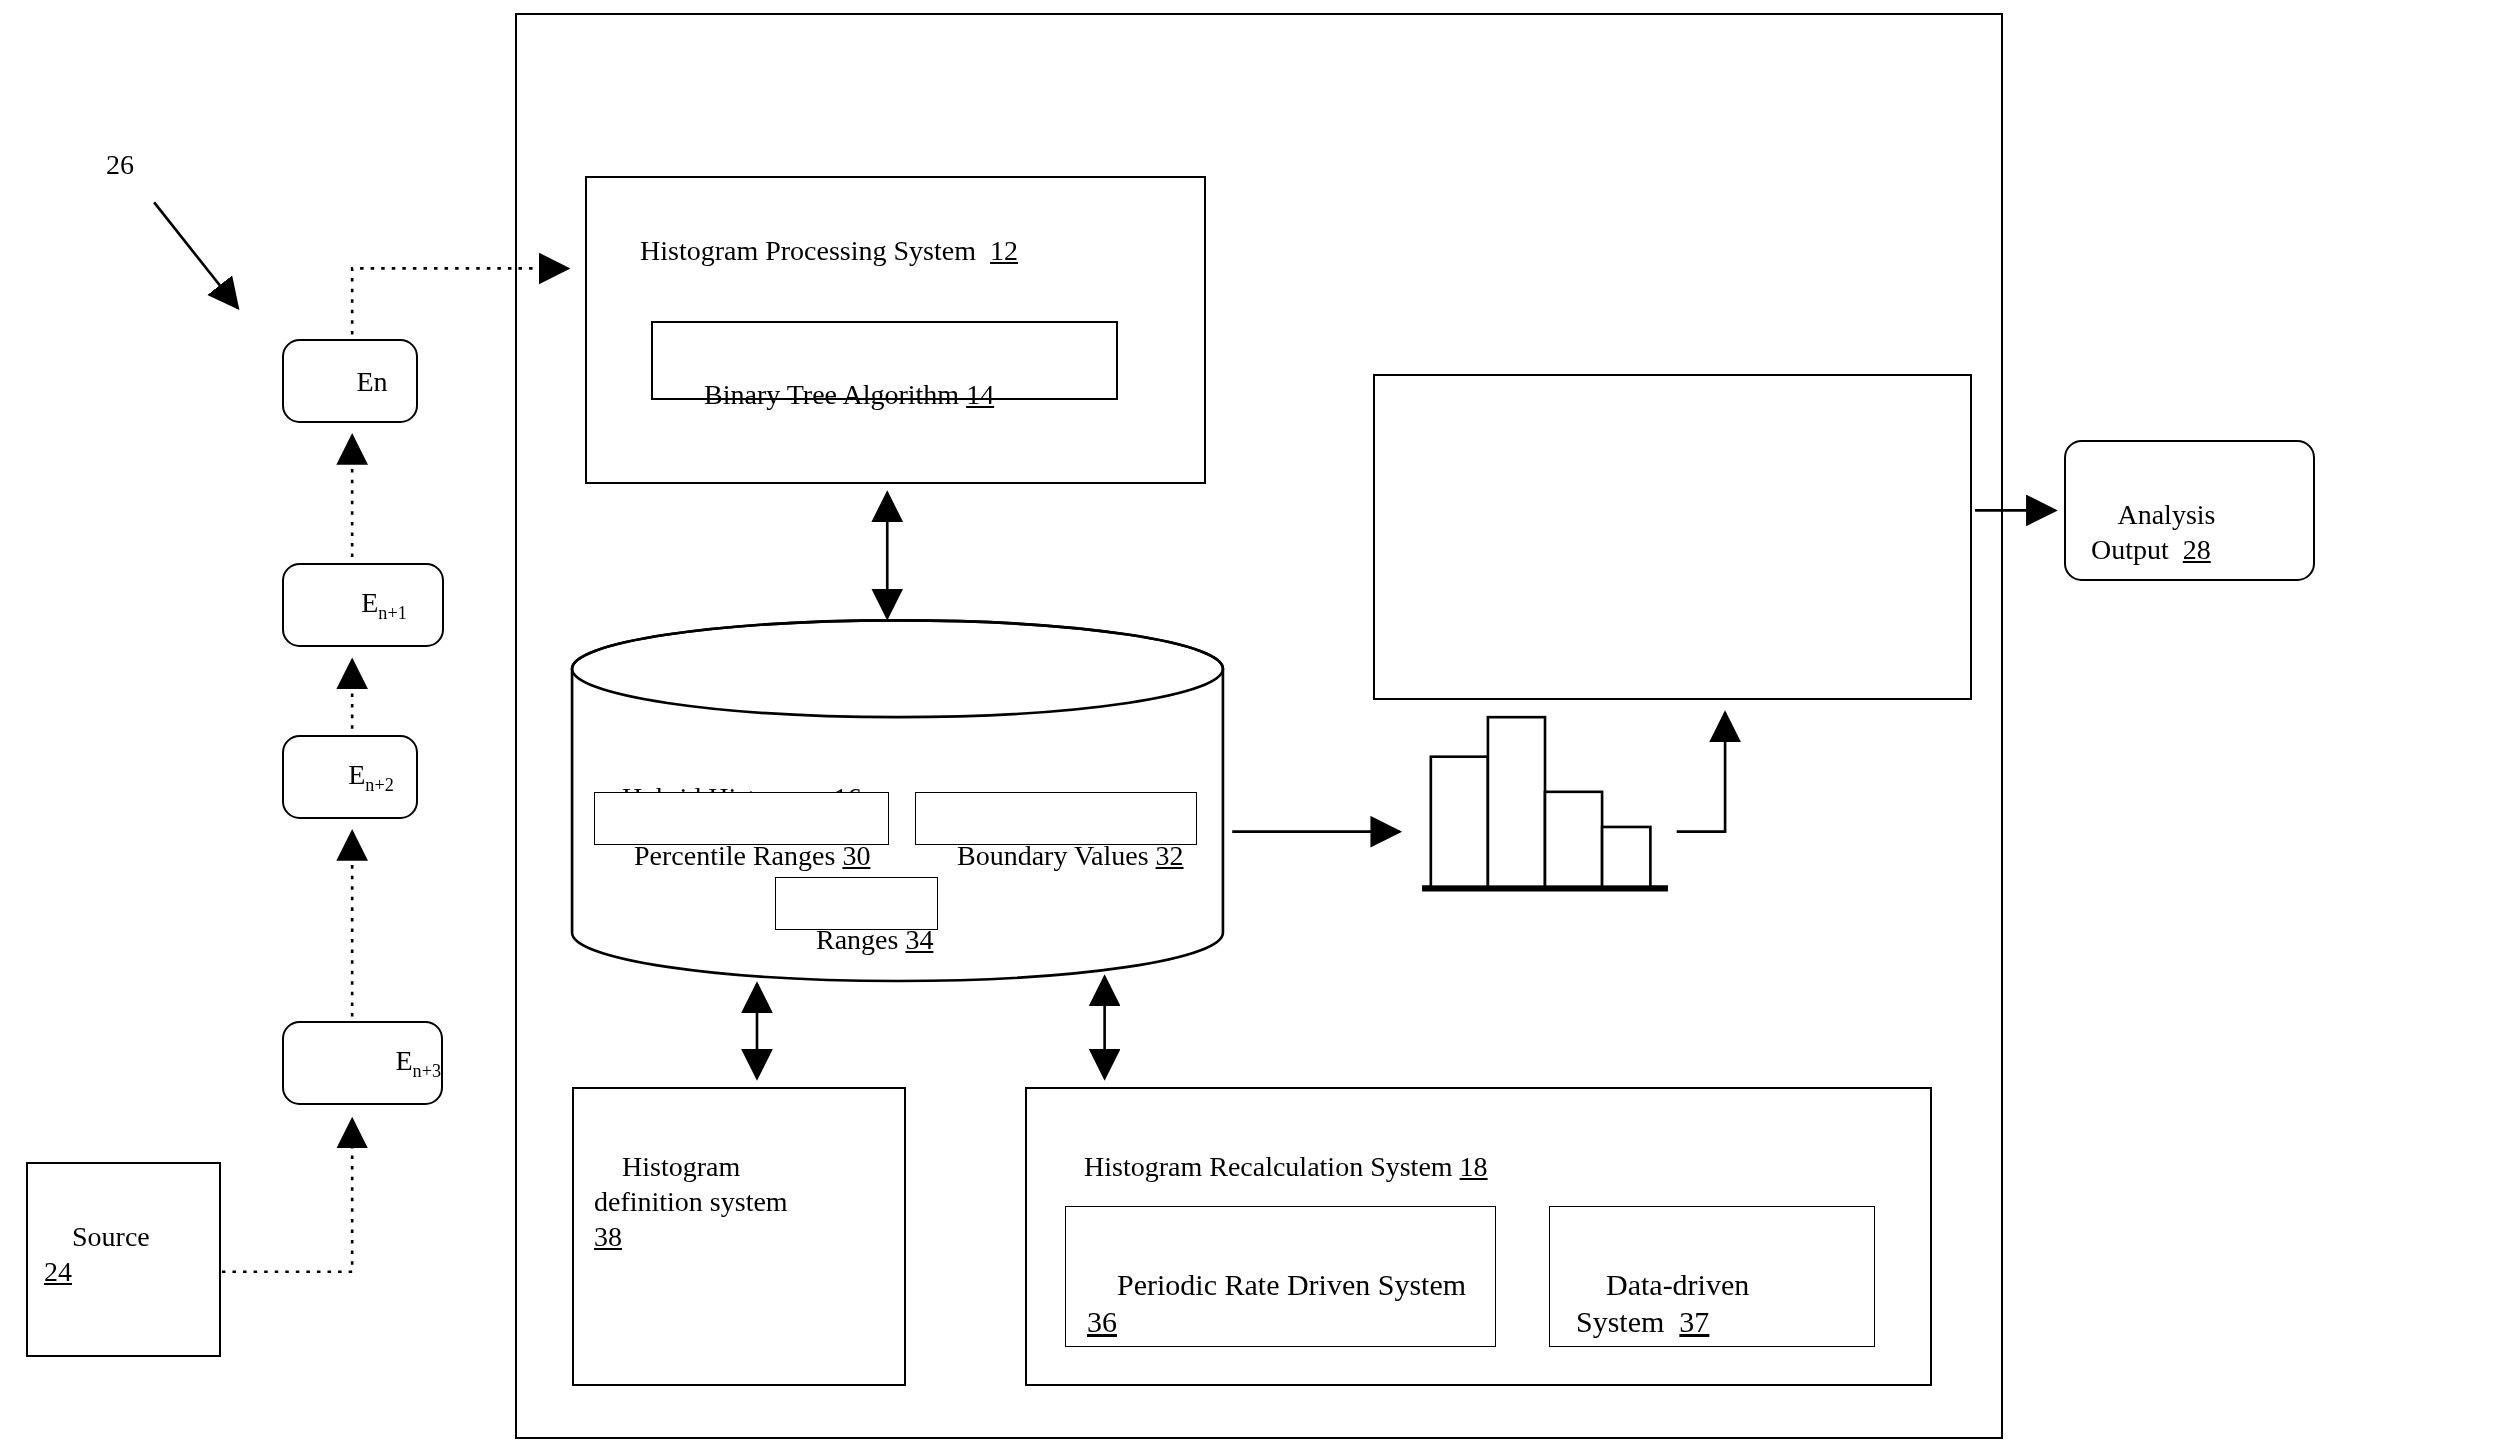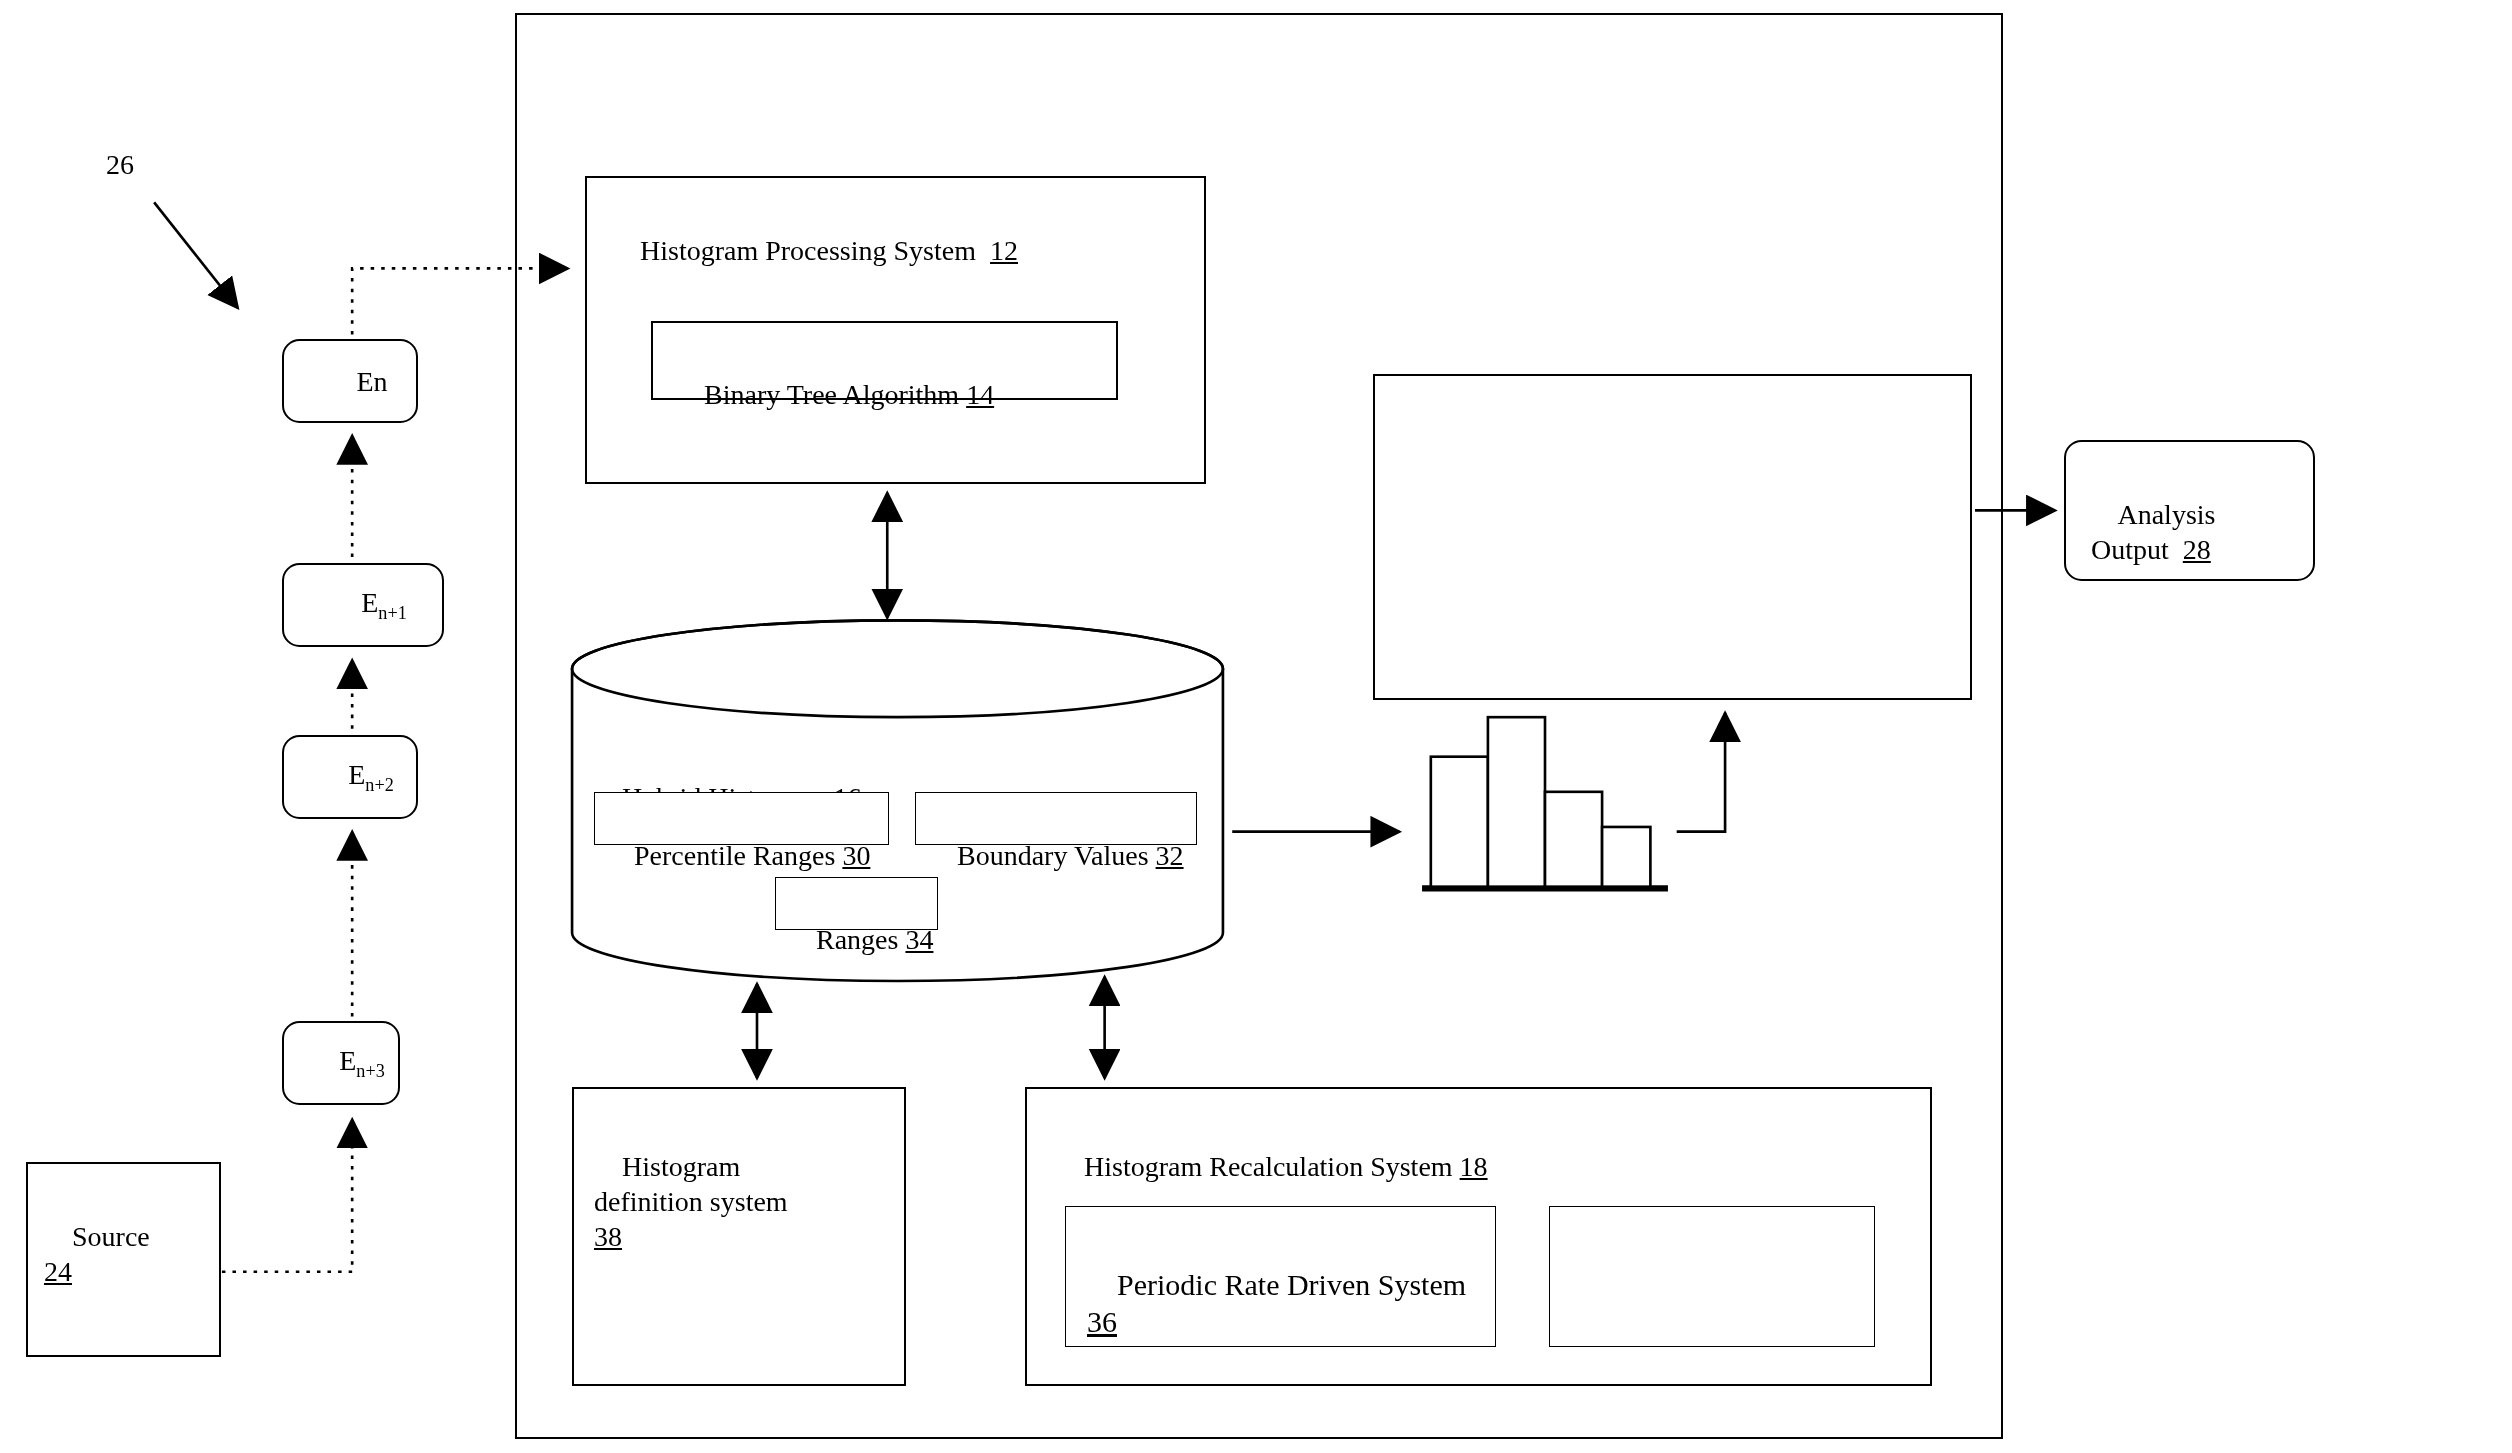--- a/index.html
+++ b/index.html
@@ -96,20 +96,24 @@
     <span>Histogram Recalculation System </span><span class="ul">18</span>
   </div>
 
   <div class="box" style="left:1065px; top:1206px; width:431px; height:141px; border-width:1.8px;"></div>
   <div class="label" style="left:1087px; top:1228px; font-size:30px;">
     <span>Periodic Rate Driven System</span>
 <span class="ul">36</span>
   </div>
 
   <div class="box" style="left:1549px; top:1206px; width:326px; height:141px; border-width:1.8px;"></div>
+  <div class="label" style="left:1576px; top:1228px; font-size:30px;">
+    <span>Data-driven
+System  </span><span class="ul">37</span>
+  </div>
 
   <div class="box" style="left:1373px; top:374px; width:599px; height:326px;"></div>
 
   <div class="evtbox" style="left:2064px; top:440px; width:251px; height:141px;"></div>
   <div class="label" style="left:2091px; top:462px;">
     <span>Analysis
 Output  </span><span class="ul">28</span>
   </div>
 
   <svg width="282" height="202" style="position:absolute; left:1404px; top:704px;" viewBox="0 0 320 230">
@@ -134,21 +138,21 @@
   <div class="evtbox center-text" style="left:282px; top:563px; width:162px; height:84px;">
     <span class="label" style="position:static;">
       <span>E</span><span class="sub">n+1</span>
     </span>
   </div>
   <div class="evtbox center-text" style="left:282px; top:735px; width:136px; height:84px;">
     <span class="label" style="position:static;">
       <span>E</span><span class="sub">n+2</span>
     </span>
   </div>
-  <div class="evtbox center-text" style="left:282px; top:1021px; width:118px; height:84px;">
+  <div class="evtbox center-text" style="left:282px; top:1021px; width:161px; height:84px;justify-content:flex-end;">
     <span class="label" style="position:static;">
       <span>E</span><span class="sub">n+3</span>
     </span>
   </div>
 
   <div class="label" style="left:106px; top:147px;">26</div>
 
   <svg width="2512" height="1453" style="position:absolute; left:0; top:0; pointer-events:none;" viewBox="0 0 2854 1651">
     <defs>
       <marker id="ah" markerWidth="14" markerHeight="14" refX="11" refY="6" orient="auto">

